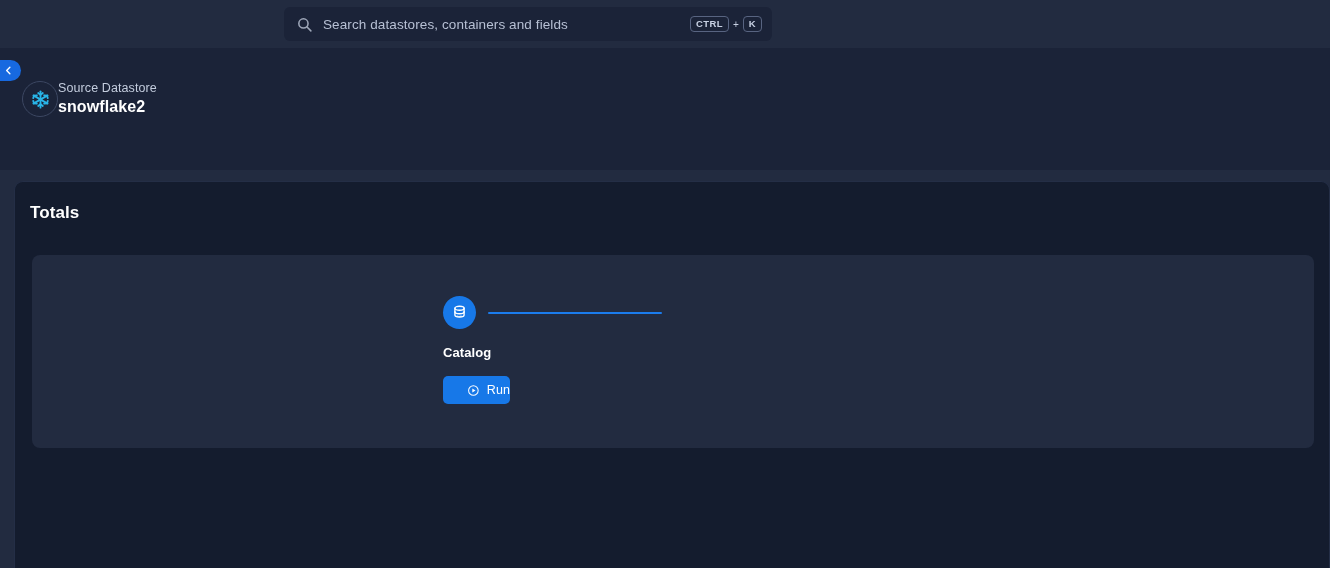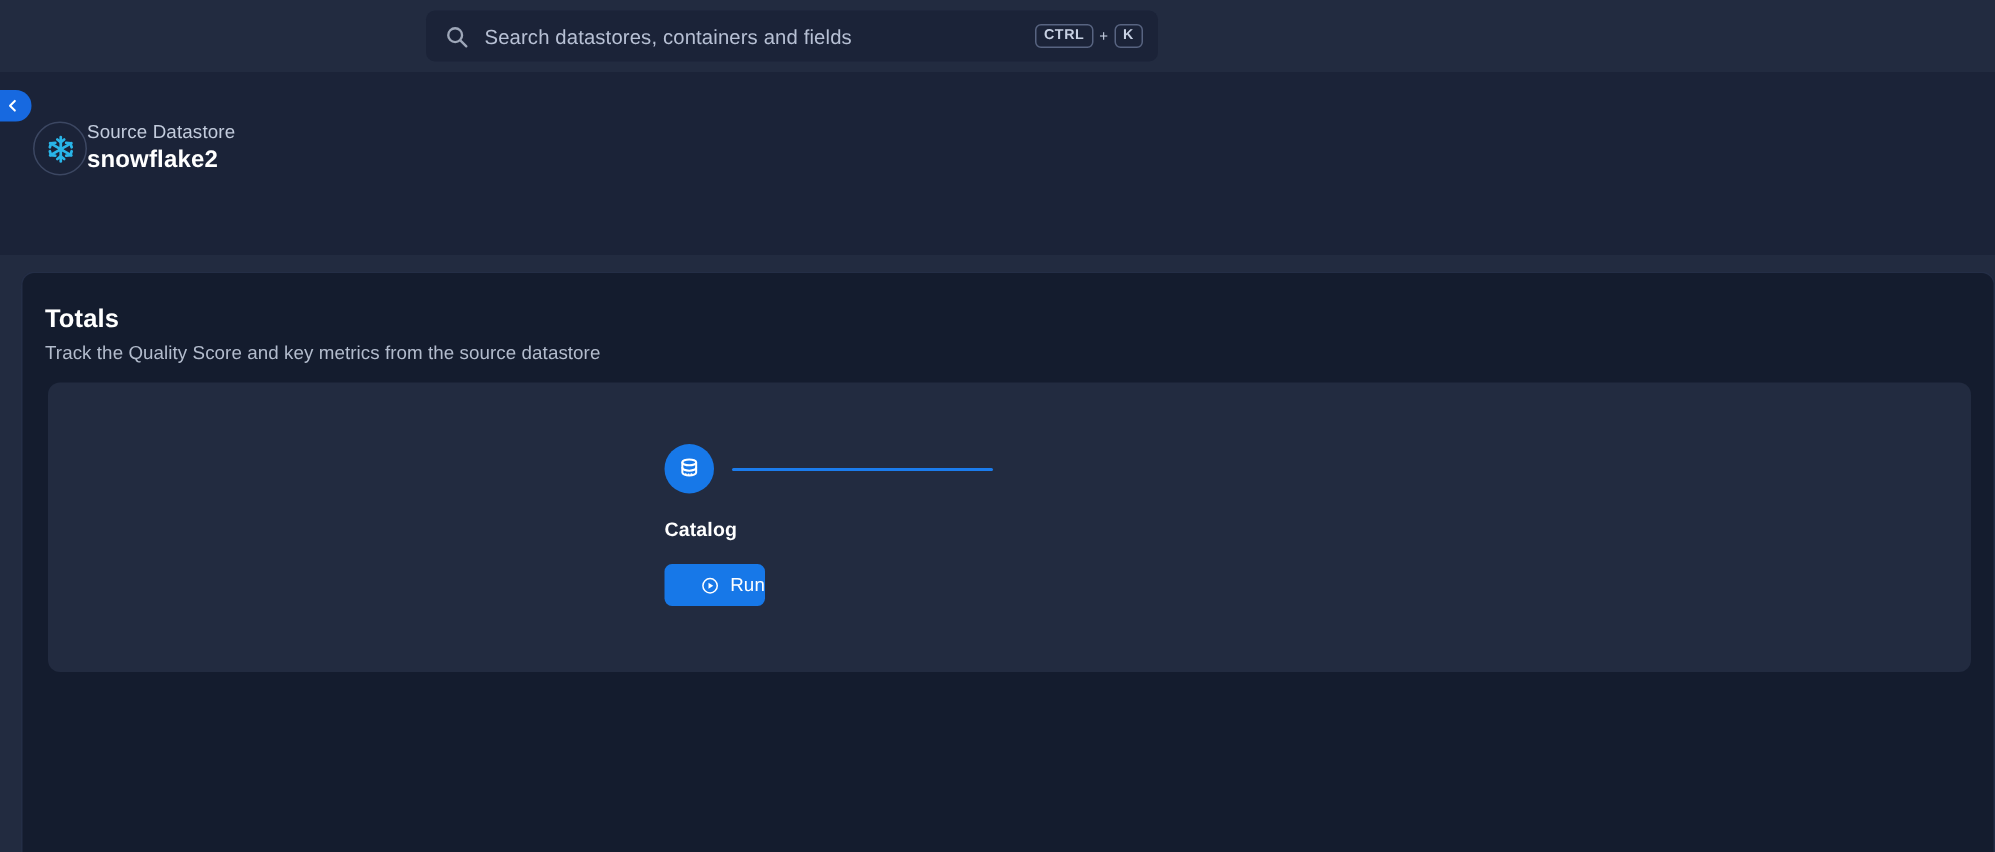--- a/index.html
+++ b/index.html
@@ -327,21 +327,20 @@
     <div class="tab">Activity</div>
     <div class="tab">Tables</div>
     <div class="tab">Checks</div>
     <div class="tab">Anomalies</div>
   </div>
 </div>
 
 <div class="panel">
 
   <div class="panel-title">Totals</div>
-  <div class="panel-sub">Track the Quality Score and key metrics from the source datastore</div>
 
   <div class="stepper-card">
     <div class="stepper">
 
       <div class="step step-0">
         <div class="connector active"></div>
         <div class="step-icon active">
           <svg viewBox="0 0 24 24" fill="none" stroke="#ffffff" stroke-width="1.9" stroke-linecap="round">
             <ellipse cx="12" cy="6" rx="6.5" ry="2.8"></ellipse>
             <path d="M5.5 6v5c0 1.55 2.91 2.8 6.5 2.8s6.5-1.25 6.5-2.8V6"></path>

